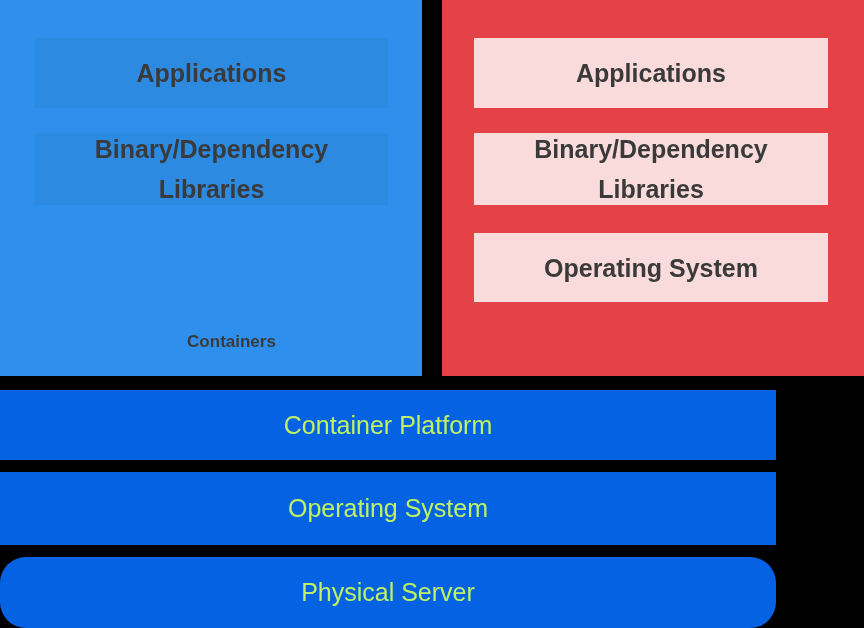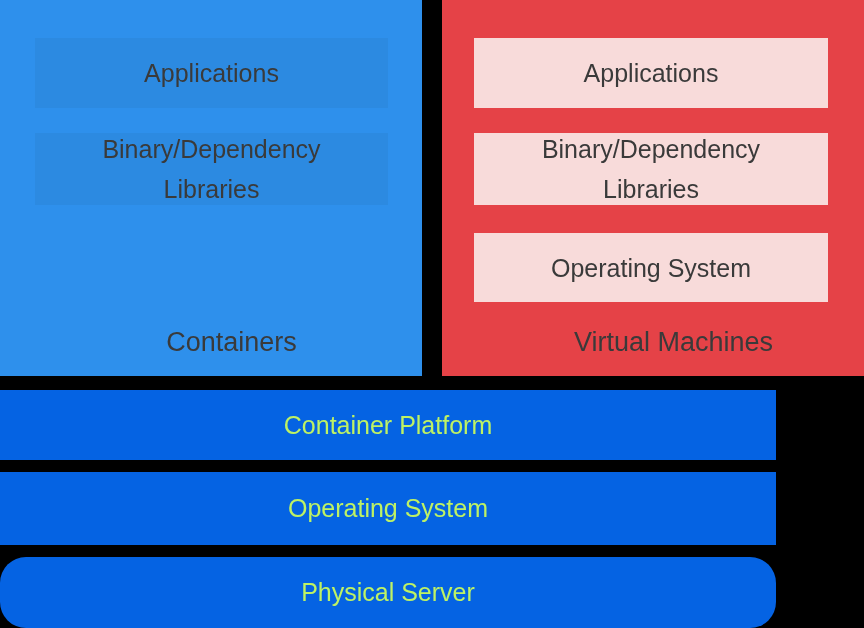--- a/index.html
+++ b/index.html
@@ -15,20 +15,21 @@
     position: relative;
     width: 864px;
     height: 628px;
     background: #000000;
   }
   .panel {
     position: absolute;
     top: 0;
     width: 422px;
     height: 376px;
+    font-weight: bold;
   }
   .panel.containers { left: 0;   background: #2E90EC; }
   .panel.vms        { left: 442px; background: #E54247; }
 
   .layer-box {
     position: absolute;
     display: flex;
     align-items: center;
     justify-content: center;
     text-align: center;
@@ -58,21 +59,21 @@
   .panel.vms .box-1 { top: 38px;  height: 70px; }
   .panel.vms .box-2 { top: 133px; height: 72px; }
   .panel.vms .box-3 { top: 233px; height: 69px; }
 
   .panel-label {
     position: absolute;
     left: 0;
     right: 0;
     top: 327px;
     text-align: center;
-    font-size: 27px;
+    font-size: 17px;
     line-height: 30px;
     color: #3A3A3A;
     margin-left: 41px;
   }
 
   .base-bar {
     position: absolute;
     left: 0;
     width: 776px;
     background: #0563E3;
@@ -104,21 +105,20 @@
   <div class="panel vms">
     <div class="layer-box box-1">
       <span>Applications</span>
     </div>
     <div class="layer-box box-2">
       <span>Binary/Dependency Libraries</span>
     </div>
     <div class="layer-box box-3">
       <span>Operating System</span>
     </div>
-    <div class="panel-label">Virtual Machines</div>
   </div>
 
   <div class="base-bar bar-1">
     <span>Container Platform</span>
   </div>
   <div class="base-bar bar-2">
     <span>Operating System</span>
   </div>
   <div class="base-bar bar-3">
     <span>Physical Server</span>

